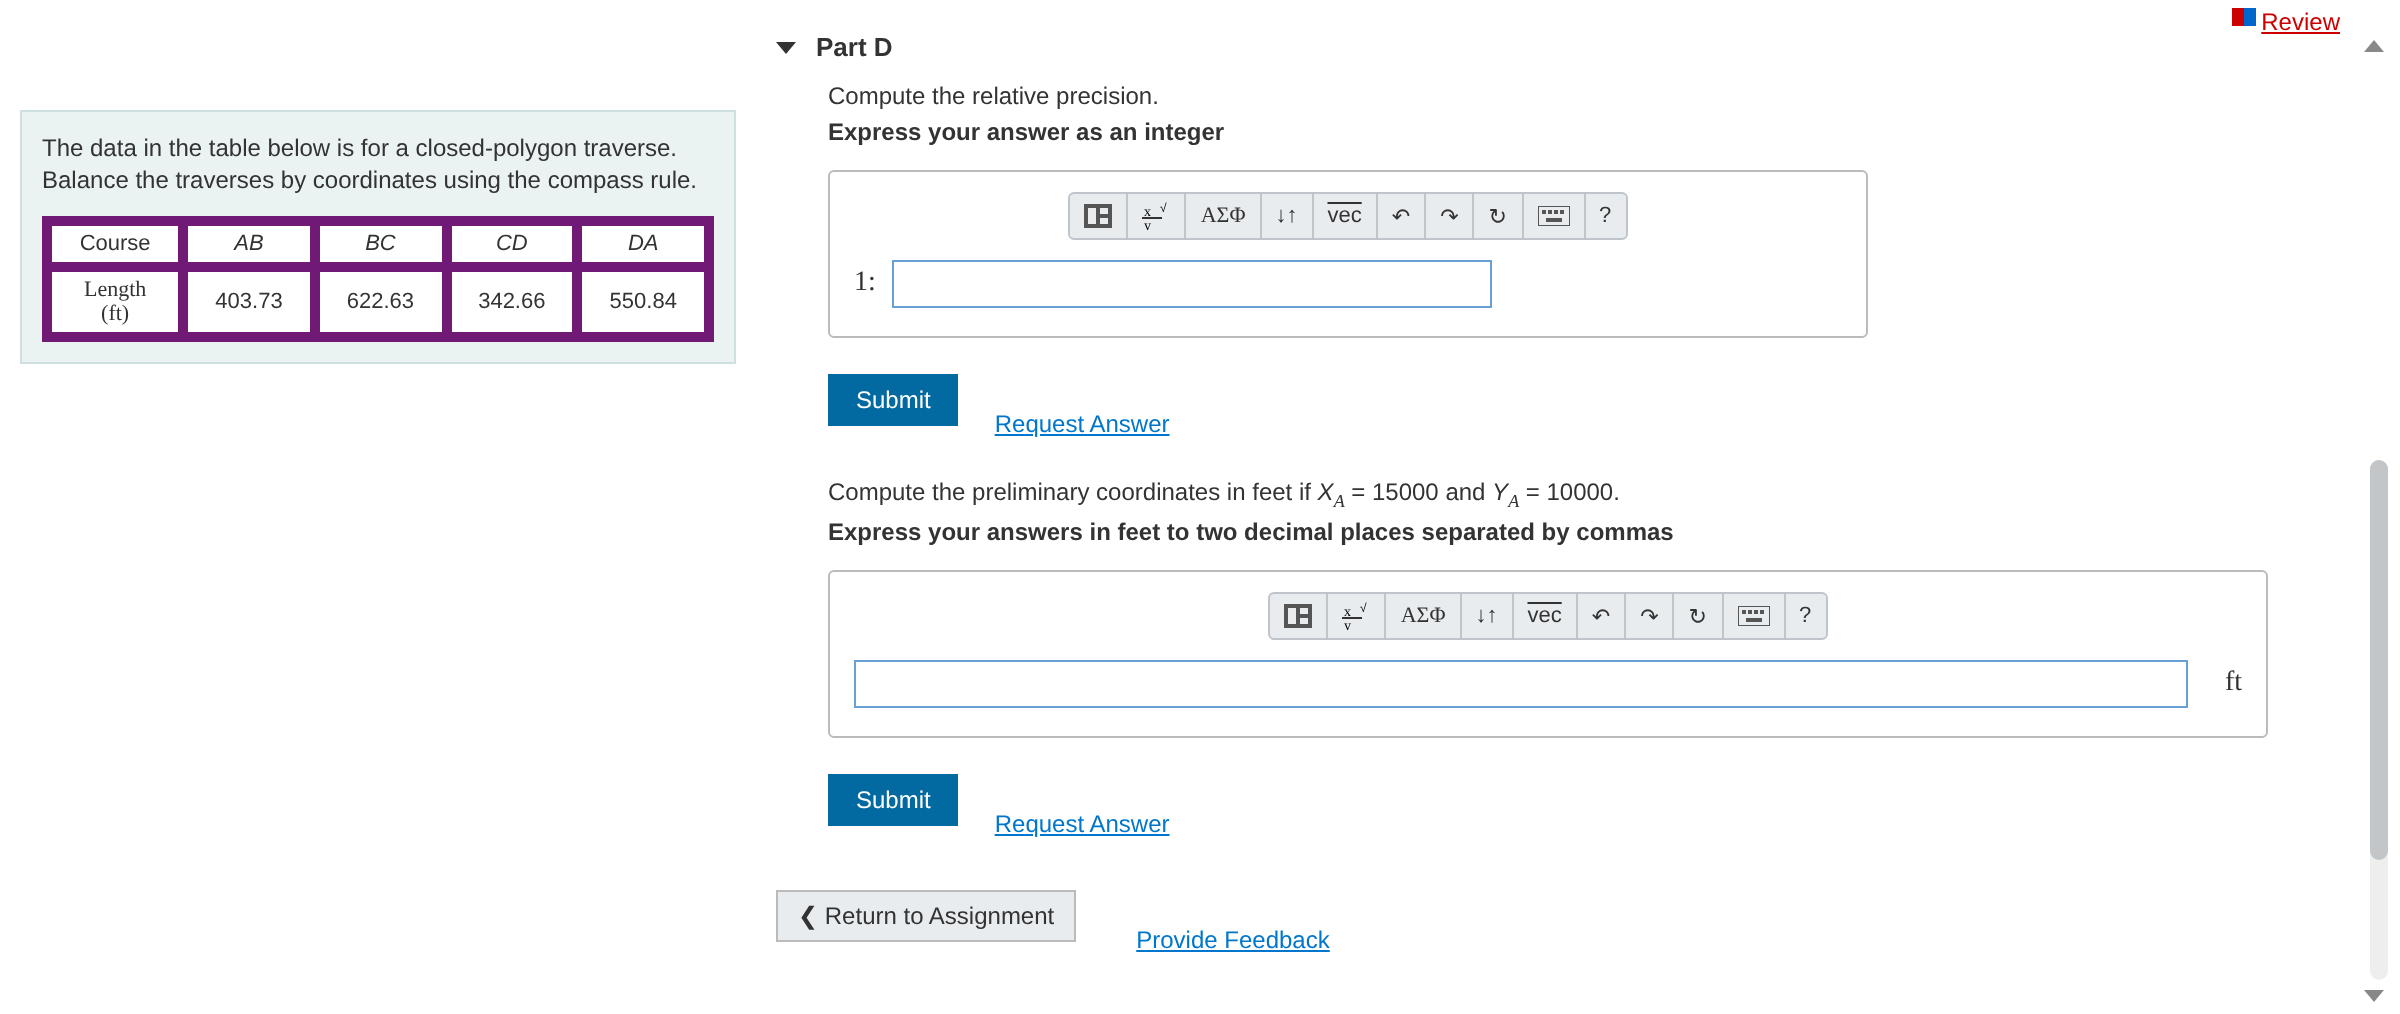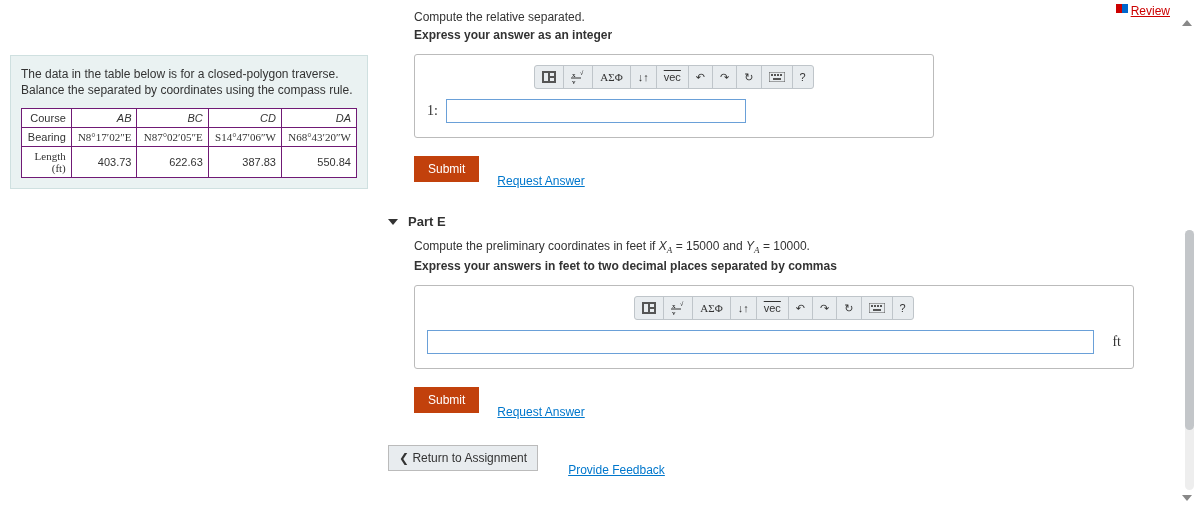--- a/index.html
+++ b/index.html
@@ -27,23 +27,23 @@
     font-size: 12px;
   }
   .problem-text { margin-bottom: 10px; line-height: 1.35; }
   table.data {
     border-collapse: collapse;
     width: 100%;
     background: #fff;
     font-size: 11px;
   }
   table.data td, table.data th {
-    border: 1px solid #701a75;
+    border: 5px solid #701a75;
     padding: 3px 5px;
-    text-align: right;
+    text-align: center;
     font-weight: normal;
   }
   .mathit { font-family: Liberation Sans, sans-serif; font-style: italic; }
   .mathrm { font-family: "Times New Roman", serif; }
   .right-col {
     flex: 1;
     padding: 10px 35px 0 10px;
     overflow: hidden;
     position: relative;
   }
@@ -116,21 +116,21 @@
   .input-label { font-family: "Times New Roman", serif; font-size: 14px; }
   .answer-input {
     border: 1px solid #6aa0d8;
     height: 24px;
     padding: 2px 4px;
     font-size: 13px;
   }
   .unit-label { font-family: "Times New Roman", serif; font-size: 14px; margin-left: auto; padding-left:10px;}
   .actions { margin-top: 12px; display:flex; align-items:center; gap:18px; }
   .btn-submit {
-    background: #c2410c;
+    background: #0369a1;
     color: #fff;
     border: none;
     padding: 6px 14px;
     font-size: 12px;
     cursor: pointer;
   }
   .link {
     color: #0077cc;
     text-decoration: underline;
     font-size: 12px;
@@ -170,60 +170,57 @@
     background:#c3c6c9; border-radius:5px;
   }
 </style>
 </head>
 <body>
 
 <div class="page">
 
   <div class="left-col">
     <div class="problem-box">
-      <div class="problem-text">The data in the table below is for a closed-polygon traverse. Balance the separated by coordinates using the compass rule.</div>
+      <div class="problem-text">The data in the table below is for a closed-polygon traverse. Balance the traverses by coordinates using the compass rule.</div>
       <table class="data">
         <tbody>
             <tr>
           <td>Course</td>
           <td class="mathit">AB</td>
           <td class="mathit">BC</td>
           <td class="mathit">CD</td>
           <td class="mathit">DA</td>
         </tr>
         <tr>
-          <td>Bearing</td>
-          <td class="mathrm">N8°17′02″E</td>
-          <td class="mathrm">N87°02′05″E</td>
-          <td class="mathrm">S14°47′06″W</td>
-          <td class="mathrm">N68°43′20″W</td>
-        </tr>
-        <tr>
           <td><span class="mathrm">Length</span><br><span class="mathrm">(ft)</span></td>
           <td>403.73</td>
           <td>622.63</td>
-          <td>387.83</td>
+          <td>342.66</td>
           <td>550.84</td>
         </tr>
       </tbody>
         </table>
     </div>
   </div>
 
   <div class="right-col">
     <a class="review-link">
       <span class="review-flag"></span>
       <span>Review</span>
     </a>
 
     <div class="scroll-marker-up"></div>
 
     <div class="part">
+      <div class="part-header">
+        <span class="caret"></span>
+        <span>Part D</span>
+      </div>
       <div class="part-body">
-        <div class="prompt">Compute the relative separated.</div>
+        <div class="prompt">Compute the relative precision.</div>
         <div class="instr">Express your answer as an integer</div>
 
         <div class="answer-box">
           <div style="display:flex; justify-content:center;">
             <div class="toolbar">
               <span class="tbtn">
                   <svg width="14" height="12">
                     <rect x="0" y="0" width="14" height="12" fill="#555"></rect>
                     <rect x="2" y="2" width="4" height="8" fill="#e8ecef"></rect>
                     <rect x="8" y="2" width="4" height="3" fill="#e8ecef"></rect>
@@ -264,24 +261,20 @@
         </div>
 
         <div class="actions">
           <button class="btn-submit">Submit</button>
           <a class="link">Request Answer</a>
         </div>
       </div>
     </div>
 
     <div class="part">
-      <div class="part-header">
-        <span class="caret"></span>
-        <span>Part E</span>
-      </div>
       <div class="part-body">
         <div class="prompt">
           <span>Compute the preliminary coordinates in feet if </span><span class="mathit">X</span><span class="sub">A</span><span> = 15000 and </span><span class="mathit">Y</span><span class="sub">A</span><span> = 10000.</span>
         </div>
         <div class="instr">Express your answers in feet to two decimal places separated by commas</div>
 
         <div class="answer-box wide">
           <div style="display:flex; justify-content:center;">
             <div class="toolbar">
               <span class="tbtn">

